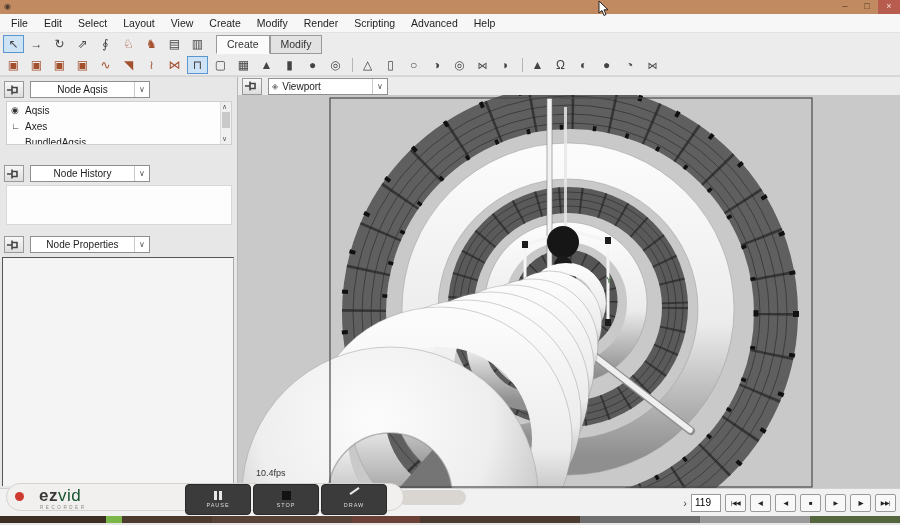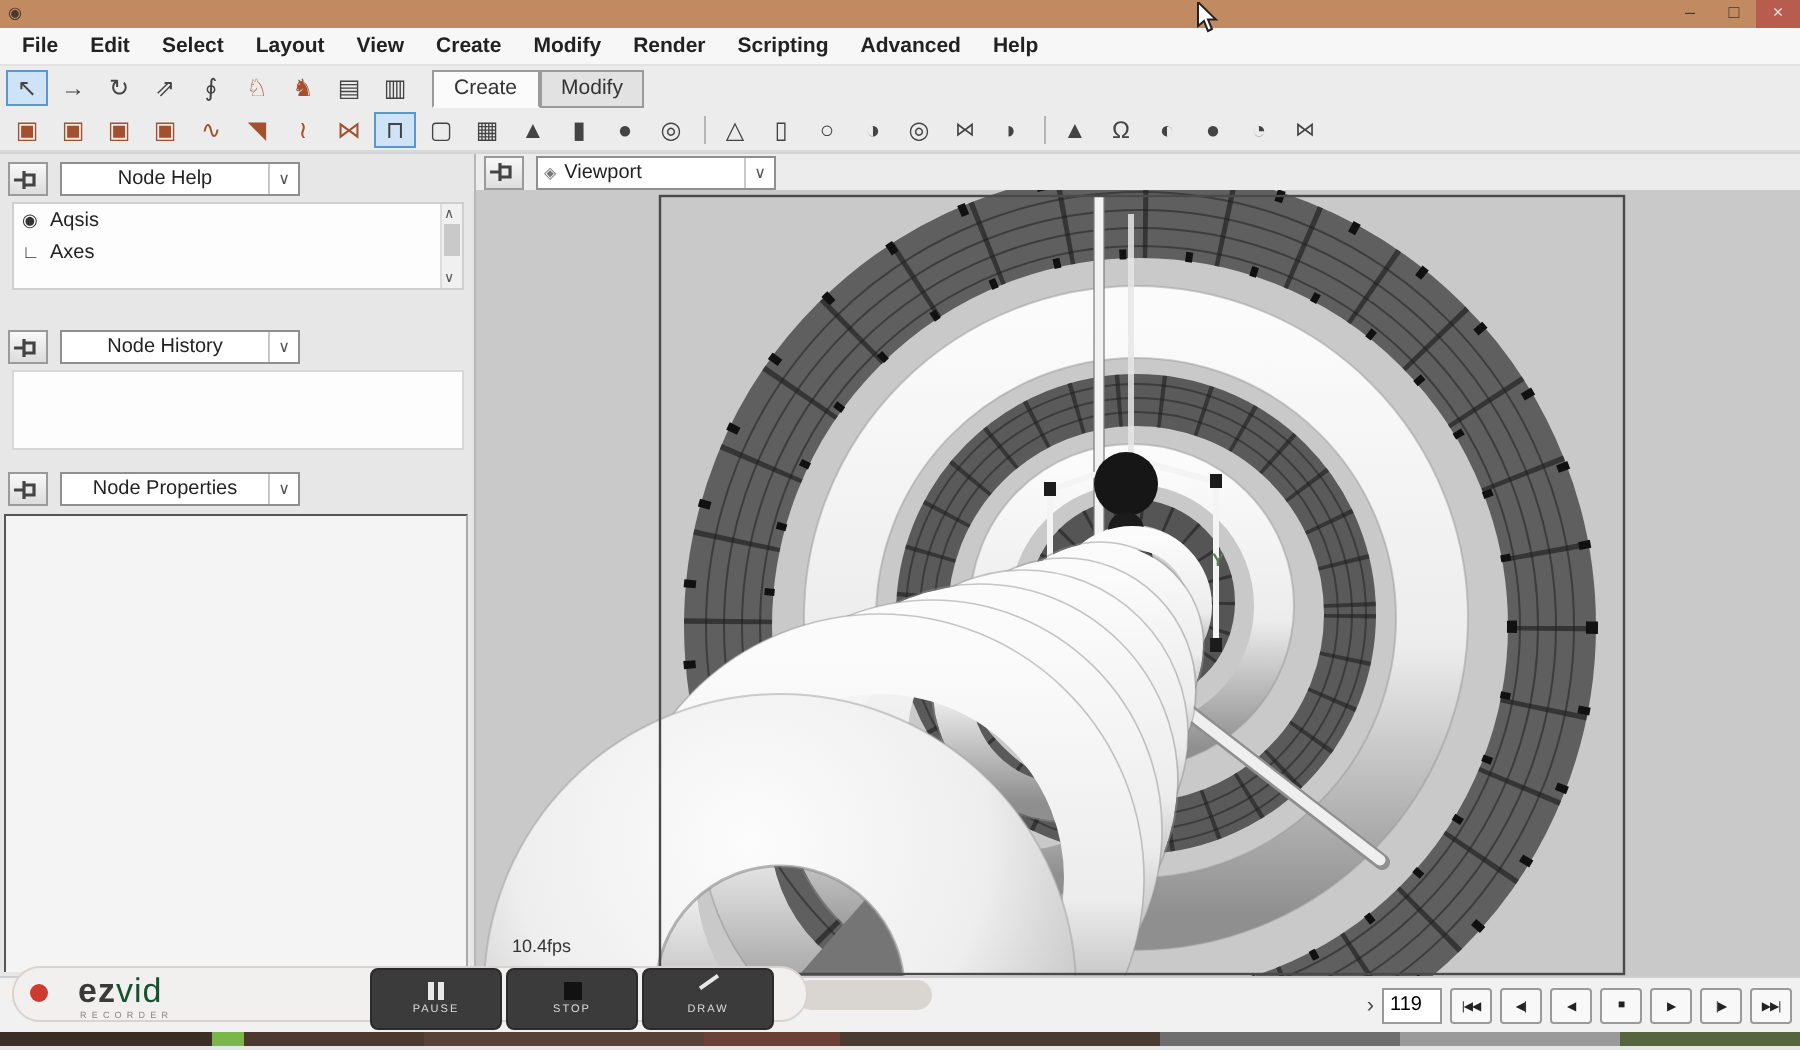--- a/index.html
+++ b/index.html
@@ -10,21 +10,21 @@
   .titlebar { position:relative; height:14px; background:#c28a60; display:flex; align-items:center; }
   .titlebar .appicon { font-size:8px; color:#4a3a2c; margin-left:4px; line-height:1; }
   .titlebar .title { position:absolute; left:0; right:0; text-align:center; font-size:9px; color:#41engaged;
     color:#41301f; }
   .wincontrols { margin-left:auto; display:flex; align-items:center; height:14px; }
   .winbtn { width:22px; height:14px; font-size:9px; color:#4a3424; text-align:center; line-height:13px; }
   .winbtn.close { background:#b85c50; color:#f3ded6; }
 
   
   .menubar { height:19px; background:#f7f7f7; border-bottom:1px solid #e2e2e2; display:flex; align-items:center; padding-left:3px; }
-  .menubar span { font-size:10.5px; color:#222; padding:2px 8px;font-weight:bold; }
+  .menubar span { font-size:10.5px; color:#222; padding:2px 8px; }
 
   
   .toolbar { background:#ececec; display:flex; align-items:center; padding-left:3px; }
   .row1 { height:22px; }
   .row2 { height:21px; border-bottom:1px solid #dadada; }
   .ti { width:21px; height:18px; margin-right:2px; display:flex; align-items:center; justify-content:center;
         font-size:12px; color:#444; border:1px solid transparent; }
   .ti.small { font-size:10px; }
   .ti.brown { color:#a3502e; }
   .ti.active { background:#cfe3f7; border:1px solid #5a96d0; }
@@ -179,32 +179,36 @@
   <div class="main">
 
     <div class="leftpanel">
       <div class="phdr">
         <div class="pinbtn">
           <svg width="14" height="12">
               <path d="M0,6 h5 M5,1.5 v9 M5,3.5 h5 v5 h-5" stroke="#444" stroke-width="1.6" fill="none"></path>
             </svg>
         </div>
         <div class="dropdown">
-          <span class="ddlabel">Node Help</span>
+          <span class="ddlabel">Node Aqsis</span>
           <span class="chev">∨</span>
         </div>
       </div>
       <div class="listbox">
         <div class="listitem">
           <span class="licon">◉</span>
           <span class="llabel">Aqsis</span>
         </div>
         <div class="listitem">
           <span class="licon">∟</span>
           <span class="llabel">Axes</span>
+        </div>
+        <div class="listitem">
+          <span class="licon"></span>
+          <span class="llabel">BundledAqsis</span>
         </div>
         <div class="vscroll">
           <span class="vchev" style="top:1px;">∧</span>
           <div class="vthumb"></div>
           <span class="vchev" style="bottom:1px;">∨</span>
         </div>
       </div>
 
       <div class="phdr" style="margin-top:20px;">
         <div class="pinbtn">

